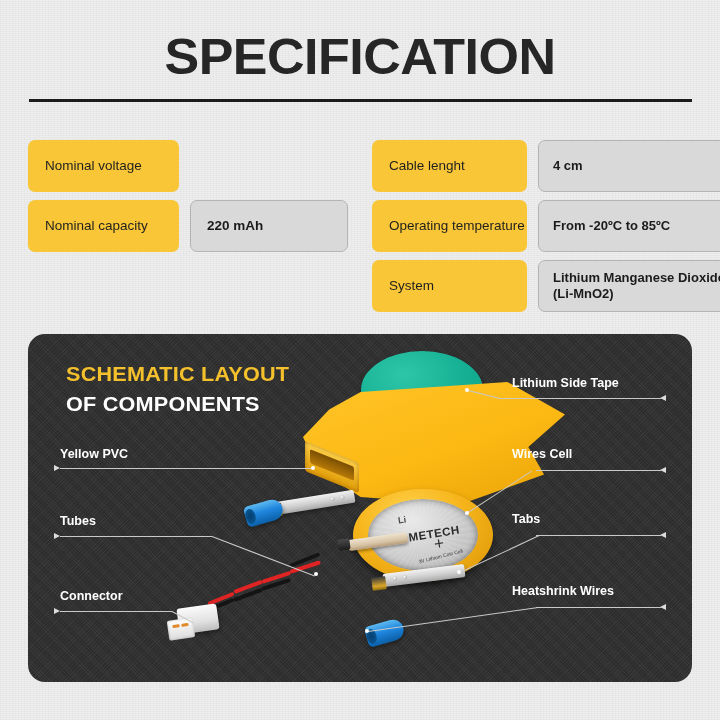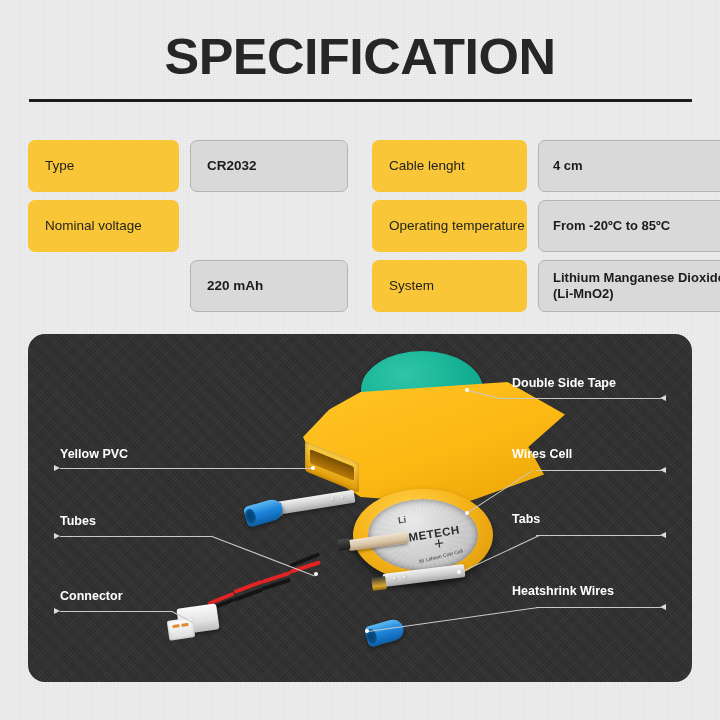--- a/index.html
+++ b/index.html
@@ -201,27 +201,24 @@
 
 <div class="wrap">
 
   <div class="title">SPECIFICATION</div>
   <div class="title-rule"></div>
 
   <div class="spec-grid">
 
     <div class="spec-col left">
       <div class="spec-row">
-        <div class="spec-key">Type</div>
-        <div class="spec-val">CR2032</div>
-      </div>
-      <div class="spec-row">
         <div class="spec-key">Nominal voltage</div>
       </div>
       <div class="spec-row">
+        <div class="spec-key">Nominal capacity</div>
         <div class="spec-val">220 mAh</div>
       </div>
     </div>
 
     <div class="spec-col right">
       <div class="spec-row">
         <div class="spec-key">Cable lenght</div>
         <div class="spec-val">4 cm</div>
       </div>
       <div class="spec-row">
@@ -232,20 +229,24 @@
         <div class="spec-key">System</div>
         <div class="spec-val">Lithium Manganese Dioxide (Li-MnO2)</div>
       </div>
     </div>
 
   </div>
 
   <div class="panel">
     <div class="panel-grain"></div>
 
+    <div class="panel-title">
+      <div class="l1">SCHEMATIC LAYOUT</div>
+      <div class="l2">OF COMPONENTS</div>
+    </div>
 
     <div class="art">
 
       <div class="teal-disc"></div>
 
       <div class="pvc pvc-a"></div>
       <div class="pvc-side"></div>
       <div class="pvc-hole"></div>
 
       <div class="coin">
@@ -304,21 +305,21 @@
     <div class="leader" style="left:32px;top:202px;width:152px;"></div>
     <div class="arrow-r" style="left:26px;top:199px;border-left-color:#dcdcdc;border-right:none;"></div>
     <div class="diag" style="left:184px;top:202px;width:110px;transform:rotate(21deg);"></div>
     <div class="dot" style="left:286px;top:238px;"></div>
 
     <div class="callout" style="left:32px;top:255px;">Connector</div>
     <div class="leader" style="left:32px;top:277px;width:112px;"></div>
     <div class="arrow-r" style="left:26px;top:274px;border-left-color:#dcdcdc;border-right:none;"></div>
     <div class="diag" style="left:144px;top:277px;width:24px;transform:rotate(28deg);"></div>
 
-    <div class="callout" style="left:484px;top:42px;">Double Side Tape</div>
+    <div class="callout" style="left:484px;top:42px;">Lithium Side Tape</div>
     <div class="leader" style="left:470px;top:64px;width:163px;"></div>
     <div class="arrow-l" style="left:632px;top:61px;"></div>
     <div class="diag" style="left:440px;top:56px;width:32px;transform:rotate(14deg);"></div>
     <div class="dot" style="left:437px;top:54px;"></div>
 
     <div class="callout" style="left:484px;top:113px;">Wires Cell</div>
     <div class="leader" style="left:508px;top:136px;width:125px;"></div>
     <div class="arrow-l" style="left:632px;top:133px;"></div>
     <div class="diag" style="left:440px;top:178px;width:76px;transform:rotate(-33deg);"></div>
     <div class="dot" style="left:437px;top:177px;"></div>

